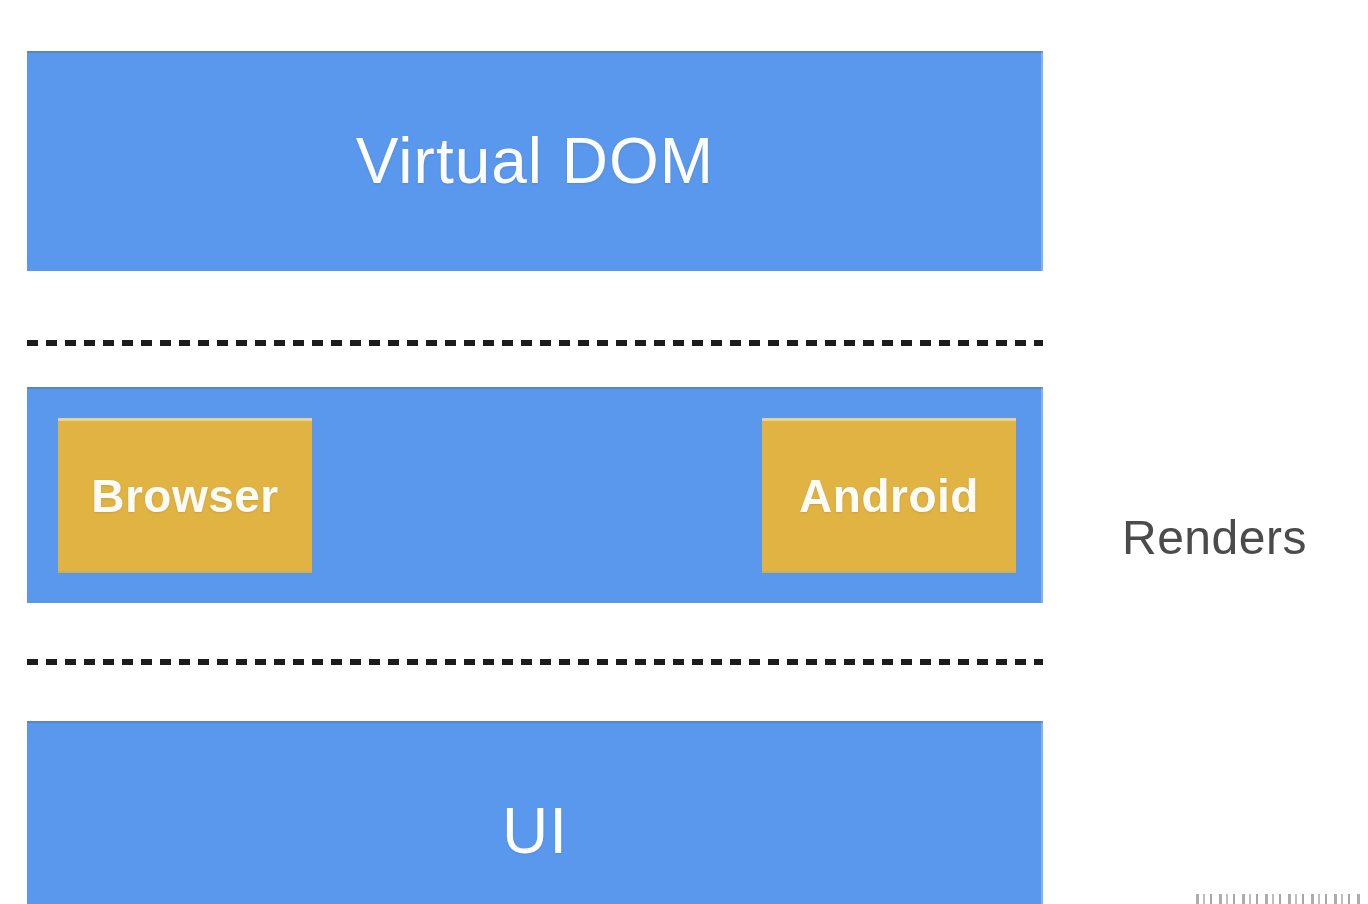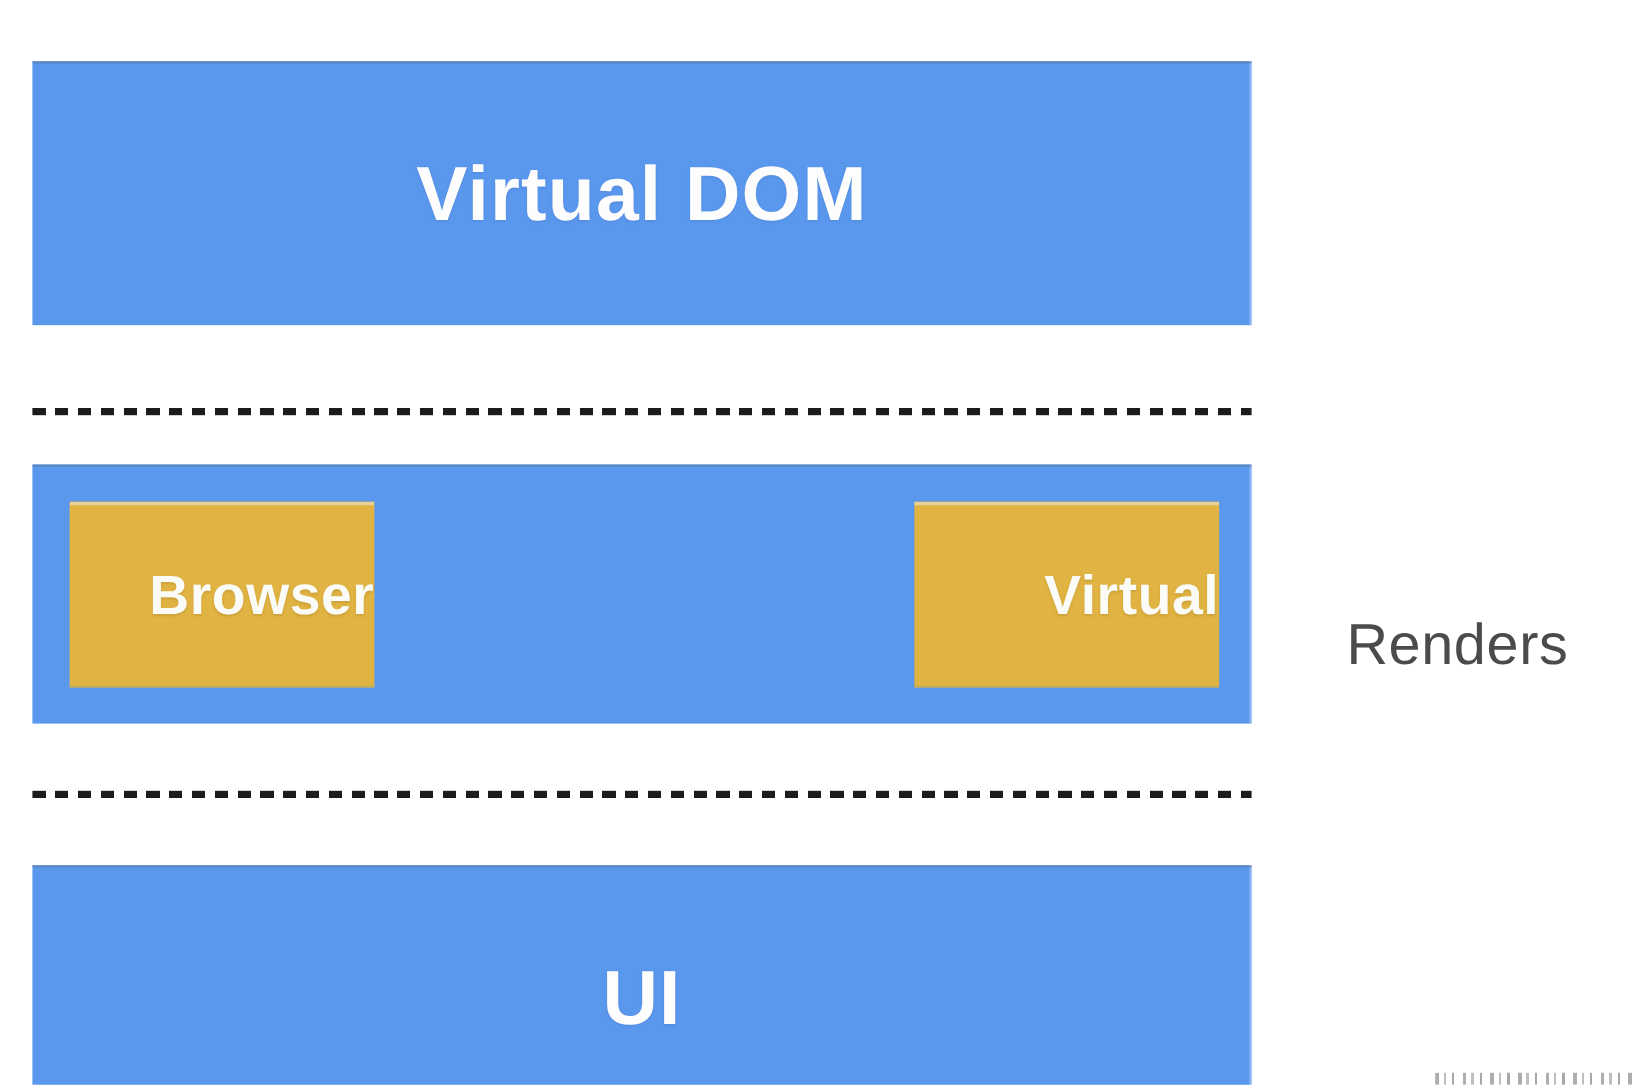--- a/index.html
+++ b/index.html
@@ -25,21 +25,21 @@
     box-shadow: inset 0 2px 0 rgba(90,100,110,0.35), inset -2px 0 0 rgba(255,255,255,0.25);
     display: flex;
     align-items: center;
     justify-content: center;
   }
   .layer-box.top    { top: 51px;  height: 220px; }
   .layer-box.middle { top: 387px; height: 216px; justify-content: flex-start; }
   .layer-box.bottom { top: 721px; height: 220px; }
   .layer-label {
     color: #fdfdfd;
-    font-weight: 700;
+    font-weight: 400;
     font-size: 64px;
     letter-spacing: 1px;
     text-shadow: 0 1px 2px rgba(70,110,180,0.35);
   }
   .dash-line {
     position: absolute;
     left: 27px;
     width: 1016px;
     height: 6px;
     background: repeating-linear-gradient(to right, #1c1c1c 0px, #1c1c1c 11px, transparent 11px, transparent 19px);
@@ -47,21 +47,21 @@
   .dash-line.first  { top: 340px; }
   .dash-line.second { top: 659px; }
   .chip {
     position: absolute;
     top: 31px;
     height: 155px;
     background: #e0b342;
     box-shadow: inset 0 3px 0 rgba(235,235,225,0.55), inset 0 -2px 0 rgba(160,170,120,0.35);
     display: flex;
     align-items: center;
-    justify-content: flex-end;
+    justify-content: center;
   }
   .chip.browser { left: 31px;  width: 254px; }
   .chip.ios     { left: 378px; width: 256px; }
   .chip.android { left: 735px; width: 254px; }
   .chip-label {
     color: #fbfbf8;
     font-weight: 700;
     font-size: 46px;
     letter-spacing: 0.5px;
     text-shadow: 0 1px 2px rgba(170,130,40,0.35);
@@ -100,21 +100,21 @@
     <span class="layer-label">Virtual DOM</span>
   </div>
 
   <div class="dash-line first"></div>
 
   <div class="layer-box middle">
     <div class="chip browser">
       <span class="chip-label">Browser</span>
     </div>
     <div class="chip android">
-      <span class="chip-label">Virtual</span>
+      <span class="chip-label">Android</span>
     </div>
   </div>
 
   <div class="side-label">Renders</div>
 
   <div class="dash-line second"></div>
 
   <div class="layer-box bottom">
     <span class="layer-label">UI</span>
   </div>

